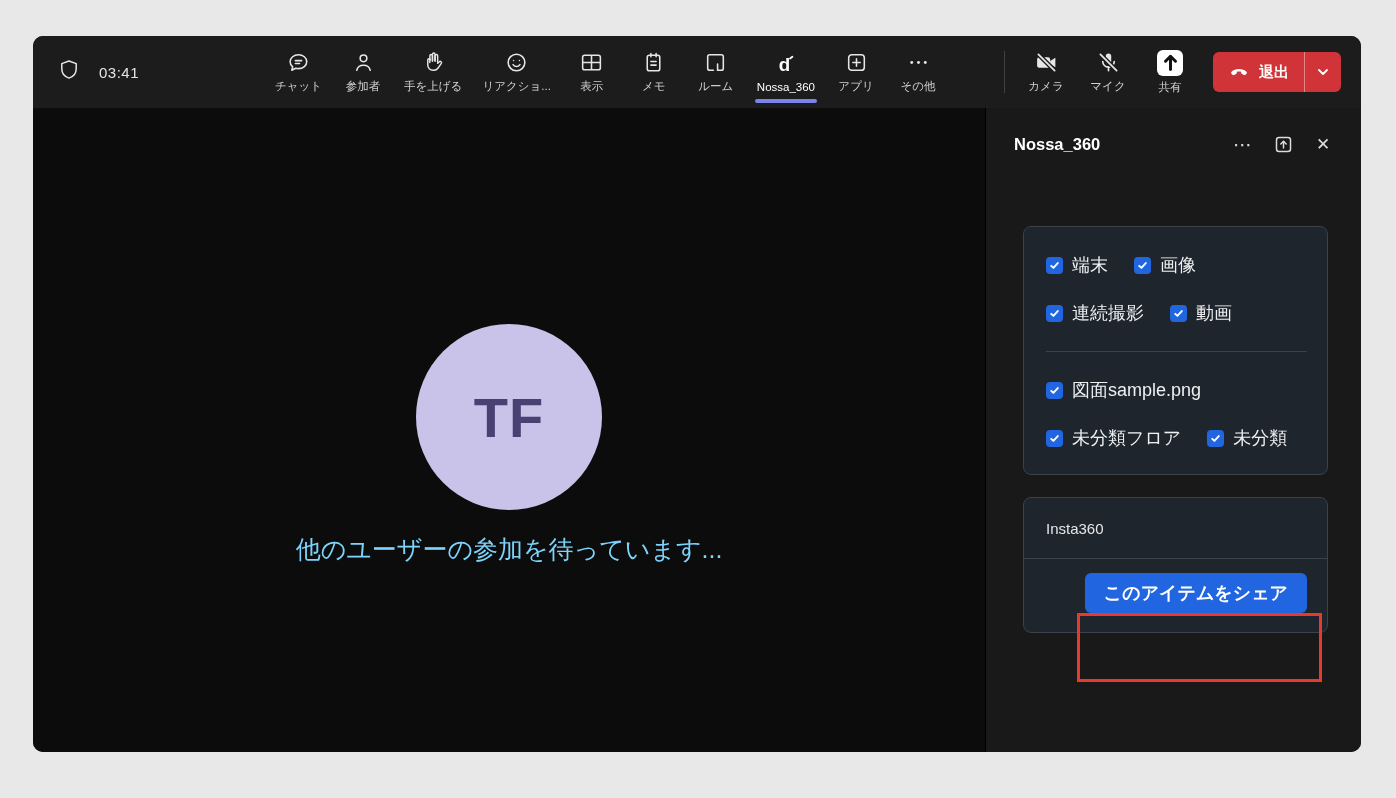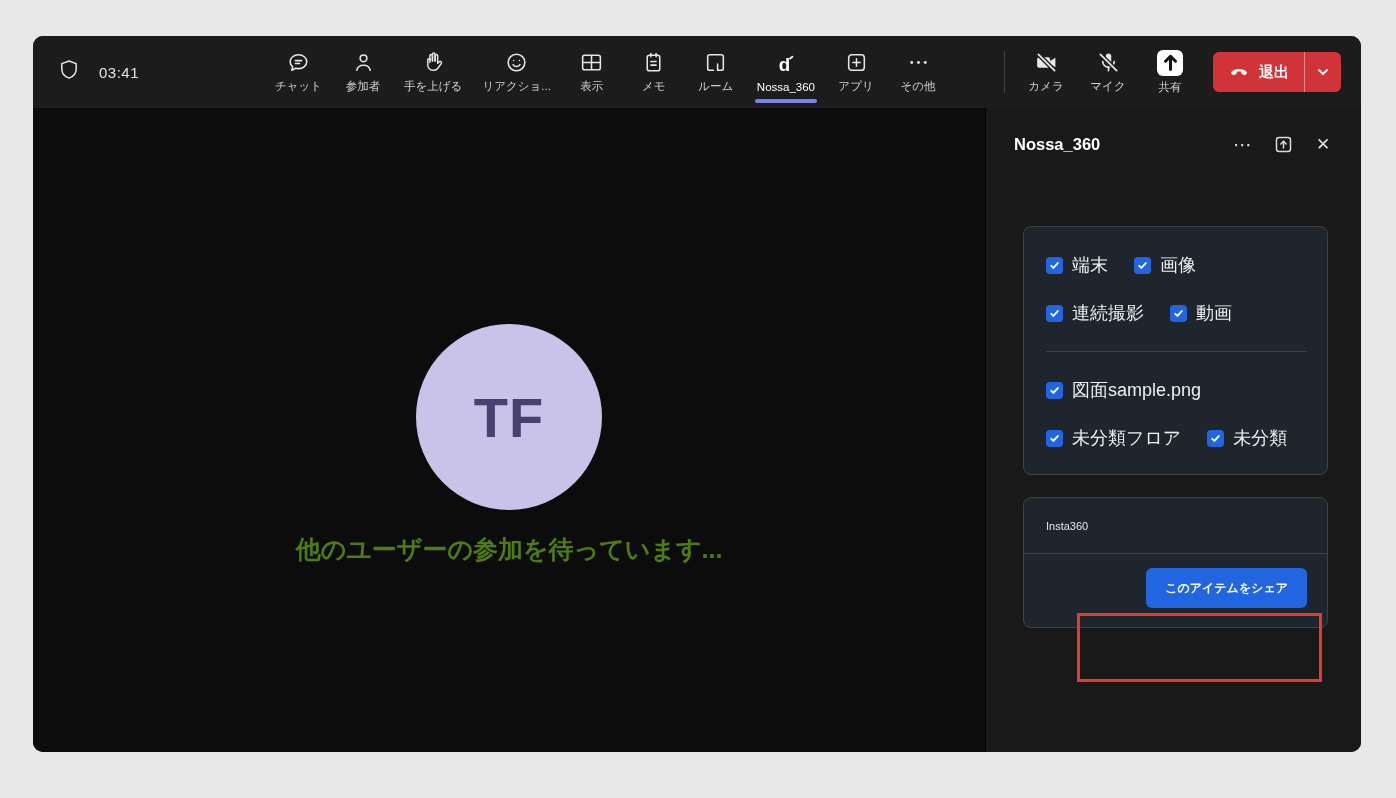--- a/index.html
+++ b/index.html
@@ -54,21 +54,21 @@
     width:952px; flex:none; background:#0c0c0c;
     display:flex; flex-direction:column; align-items:center; justify-content:center; gap:23px;
     padding-top:30px;
   }
   .avatar {
     width:186px; height:186px; border-radius:50%;
     background:var(--avatar-bg,#c9c3e9); color:var(--avatar-text,#4a4173);
     display:flex; align-items:center; justify-content:center;
     font-size:56px; font-weight:600; letter-spacing:1px;
   }
-  .waiting { color:#4d7c0f; font-size:25px; font-weight:bold; }
+  .waiting { color:#7dd3fc; font-size:25px; font-weight:normal; }
 
   
   .panel { flex:1; background:#191919; border-left:1px solid #000; position:relative; }
   .panel-header { display:flex; align-items:center; height:64px; padding:8px 26px 0 28px; }
   .panel-title { color:#ffffff; font-weight:bold; font-size:16.5px; flex:1; }
   .panel-icons { display:flex; align-items:center; gap:16px; color:#dcdcdc; }
   .panel-icon-btn { cursor:pointer; display:flex; align-items:center; justify-content:center; width:24px; height:24px; }
   .dots-icon { font-size:19px; letter-spacing:1px; color:#dcdcdc; line-height:1; }
   .close-glyph { font-size:17px; color:#dcdcdc; line-height:1; }
 
@@ -88,26 +88,26 @@
     width:17px; height:17px; border-radius:4px; flex:none;
     background:var(--accent-blue,#2166e0);
     display:flex; align-items:center; justify-content:center;
   }
   .chk-label { color:#eef0f2; font-size:18px; white-space:nowrap; }
   .search-divider { height:1px; background:#3b424b; margin:26px 0 26px; }
   .search-body .chk-row:last-child { margin-bottom:2px; }
 
   .device-card { margin-top:22px; position:relative; }
   .device-row {
-    padding:22px 22px 21px; color:#e4e6e9; font-size:11px;
+    padding:22px 22px 21px; color:#e4e6e9; font-size:15px;
     border-bottom:1px solid #3b424b;
   }
   .share-row { display:flex; justify-content:flex-end; padding:14px 20px 19px; }
   .share-btn {
-    background:var(--accent-blue,#2166e0); color:#fff; font-weight:bold; font-size:12px;
+    background:var(--accent-blue,#2166e0); color:#fff; font-weight:bold; font-size:18px;
     font-family:inherit; border:none; border-radius:6px; height:40px; padding:0 19px; cursor:pointer;
   }
   .annotation {
     position:absolute; left:53px; top:115px; width:245px; height:69px;
     border:3px solid var(--annotation-red,#e8392e); pointer-events:none;
   }
 </style>
 </head>
 <body>
 

